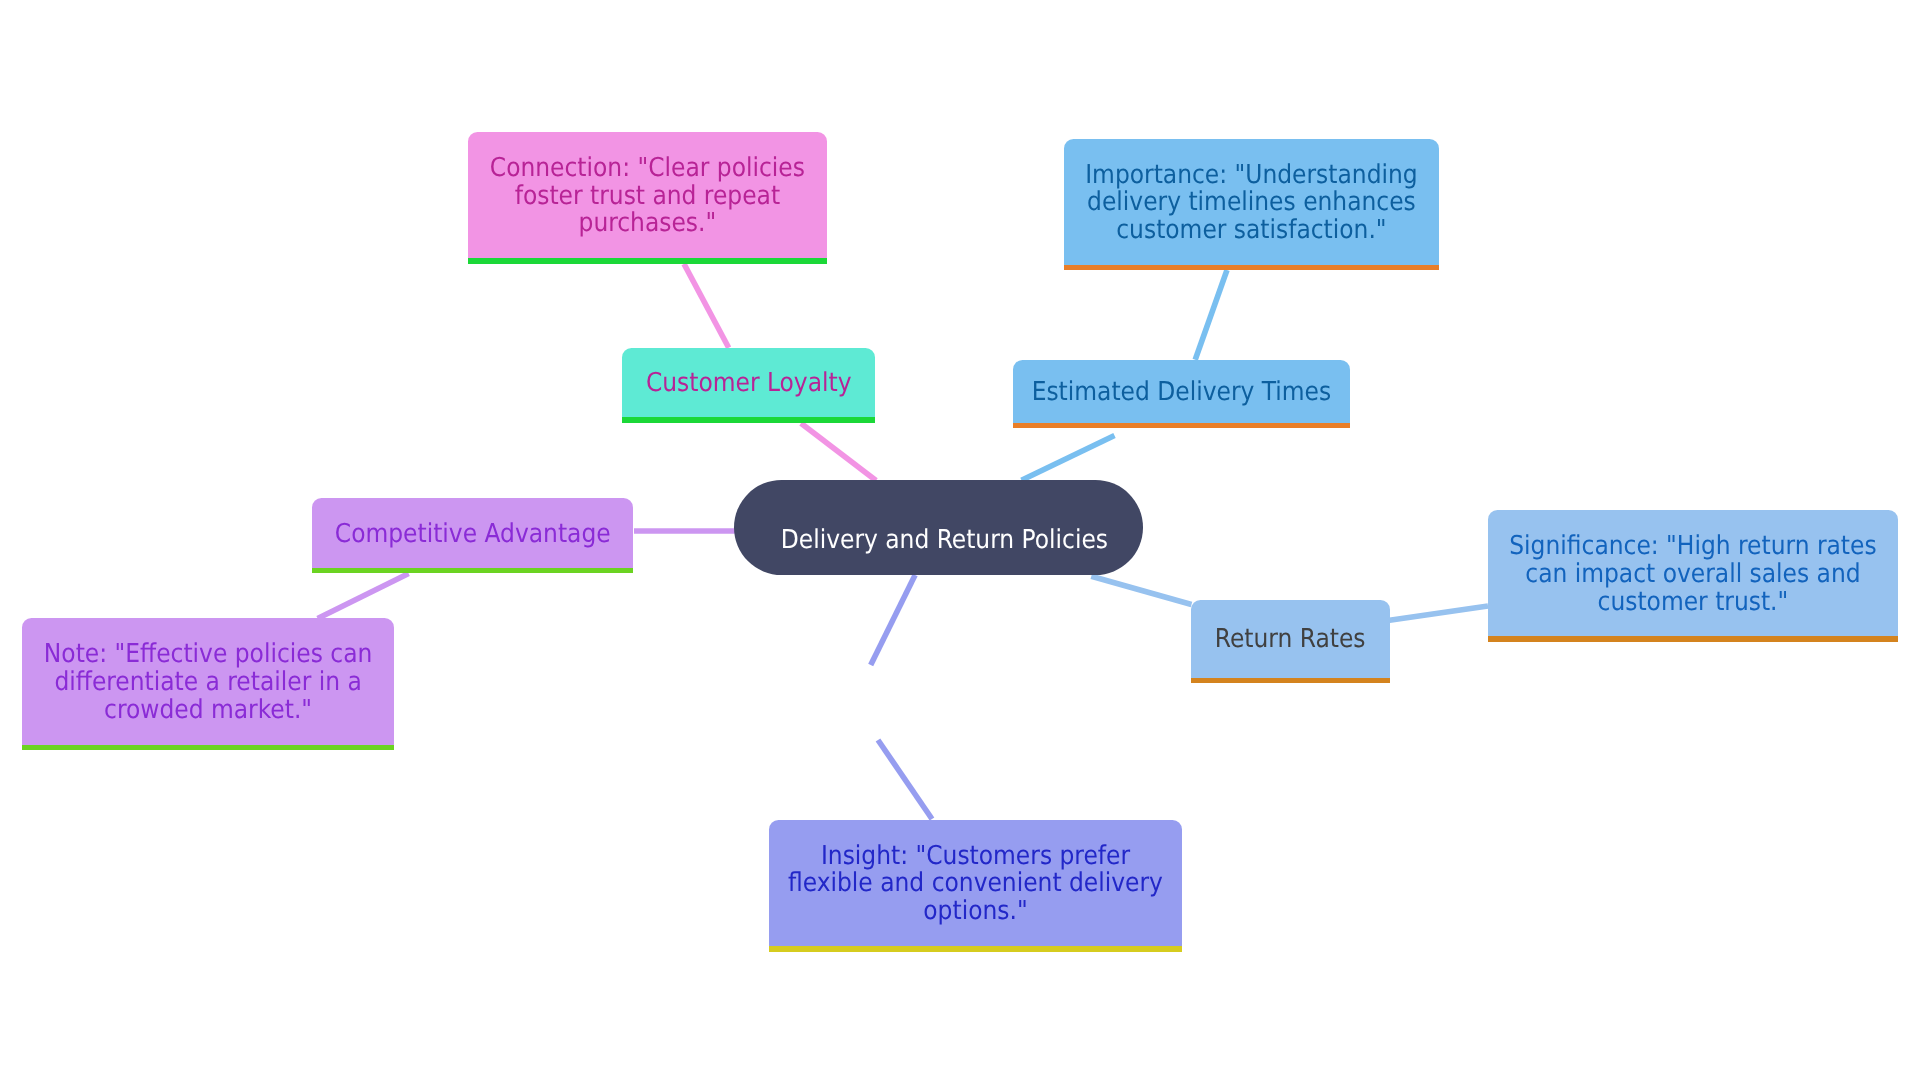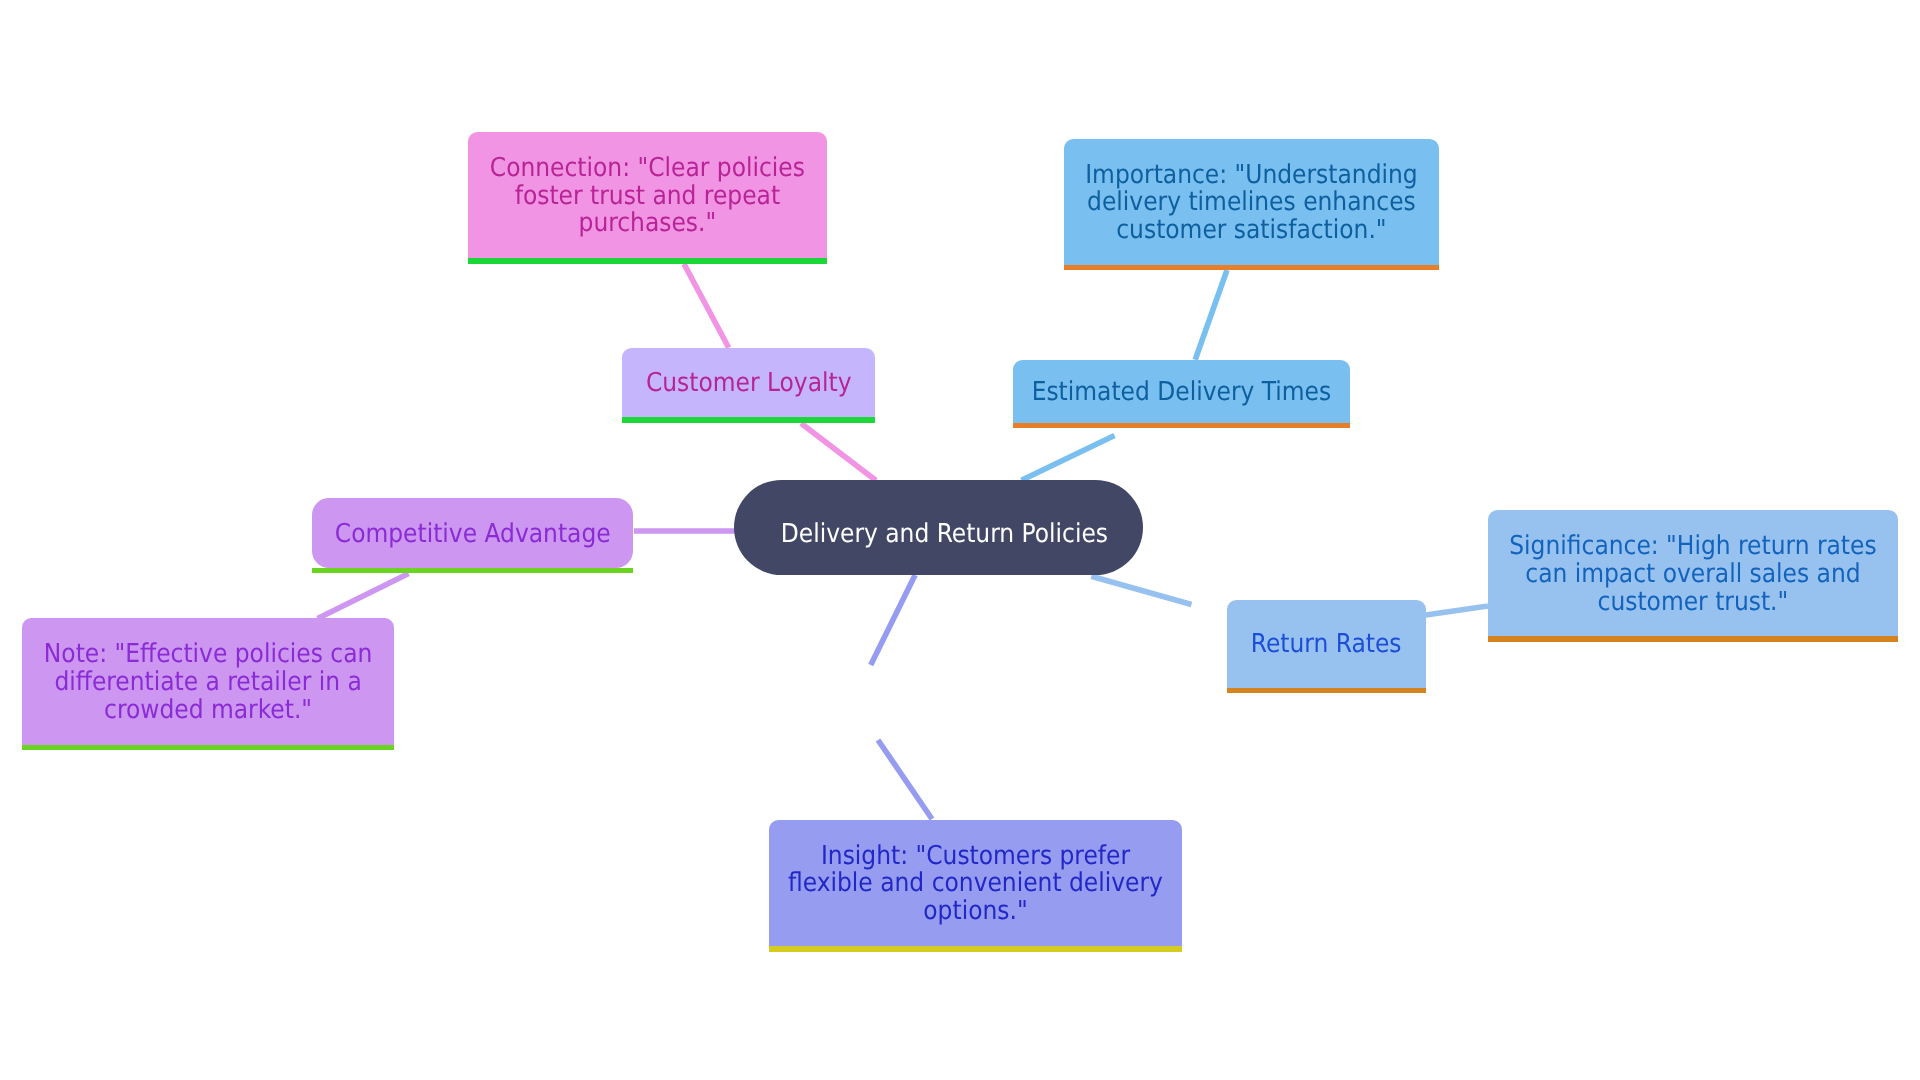--- a/index.html
+++ b/index.html
@@ -10,21 +10,21 @@
        text-rendering:geometricPrecision;
        font-stretch:condensed;}
   #stage{position:relative;width:1920px;height:1080px;background:#ffffff;}
   #edge-layer{position:absolute;left:0;top:0;width:1920px;height:1080px;
               pointer-events:none;}
   .node{position:absolute;box-sizing:border-box;display:flex;
         align-items:center;justify-content:center;text-align:center;z-index:2;}
   .node .node-label{display:block;width:100%;padding:0 14px;box-sizing:border-box;
         font-size:26px;line-height:27.9px;white-space:normal;
         position:relative;top:1.8px;transform:translateZ(0);}
-  .central-node .node-label{top:8px;padding-left:25px;}
+  .central-node .node-label{top:14px;padding-left:25px;}
   .branch-node{border-radius:9.5px 9.5px 0 0;}
   .accent-bar{position:absolute;left:0;top:100%;width:100%;height:5.8px;}
   .central-node{border-radius:48px;}
 </style>
 </head>
 <body>
 
 <div id="stage">
 
   <svg id="edge-layer" viewBox="0 0 1920 1080" width="1920" height="1080">
@@ -45,58 +45,58 @@
     <span class="node-label">Delivery and Return Policies</span>
   </div>
 
   <div class="node branch-node" style="left:467.8px;top:131.7px;width:359.2px;height:126.1px;
               background:#F294E4;color:#B82396;">
     <span class="node-label">Connection: "Clear policies foster trust and repeat purchases."</span>
     <span class="accent-bar" style="background:#1BD838;"></span>
   </div>
 
   <div class="node branch-node" style="left:622.4px;top:347.7px;width:252.6px;height:69.8px;
-              background:#c4b5fd;color:#B82396;">
+              background:#5eead4;color:#B82396;">
     <span class="node-label">Customer Loyalty</span>
     <span class="accent-bar" style="background:#1BD838;"></span>
   </div>
 
   <div class="node branch-node" style="left:1063.9px;top:138.5px;width:375.1px;height:126.2px;
               background:#79BFF0;color:#0D5F9E;">
     <span class="node-label">Importance: "Understanding delivery timelines enhances customer satisfaction."</span>
     <span class="accent-bar" style="background:#E97E28;"></span>
   </div>
 
   <div class="node branch-node" style="left:1013.2px;top:359.7px;width:336.4px;height:63px;
               background:#79BFF0;color:#0D5F9E;">
     <span class="node-label">Estimated Delivery Times</span>
     <span class="accent-bar" style="background:#E97E28;"></span>
   </div>
 
   <div class="node branch-node" style="left:312.1px;top:497.8px;width:321.3px;height:69.8px;
-              background:#CC96F1;color:#8A2BD6;border-radius:17px;">
+              background:#CC96F1;color:#8A2BD6;">
     <span class="node-label">Competitive Advantage</span>
     <span class="accent-bar" style="background:#6BD321;"></span>
   </div>
 
   <div class="node branch-node" style="left:22.4px;top:618.3px;width:371.4px;height:126.4px;
               background:#CC96F1;color:#8A2BD6;">
     <span class="node-label">Note: "Effective policies can differentiate a retailer in a crowded market."</span>
     <span class="accent-bar" style="background:#6BD321;"></span>
   </div>
 
 
   <div class="node branch-node" style="left:769.2px;top:819.5px;width:412.6px;height:126.3px;
               background:#969DF0;color:#2227C8;">
     <span class="node-label">Insight: "Customers prefer flexible and convenient delivery options."</span>
     <span class="accent-bar" style="background:#D6CC1F;"></span>
   </div>
 
-  <div class="node branch-node" style="left:1190.6px;top:599.6px;width:199.2px;height:88px;
-              background:#97C2EF;color:#1d4ed8;margin-left:36px;">
+  <div class="node branch-node" style="left:1190.6px;top:599.6px;width:199.2px;height:78px;
+              background:#97C2EF;color:#404040;">
     <span class="node-label">Return Rates</span>
     <span class="accent-bar" style="background:#D4831E;"></span>
   </div>
 
   <div class="node branch-node" style="left:1488.2px;top:509.7px;width:409.5px;height:126.3px;
               background:#97C2EF;color:#1263BD;">
     <span class="node-label">Significance: "High return rates can impact overall sales and customer trust."</span>
     <span class="accent-bar" style="background:#D4831E;"></span>
   </div>
 

